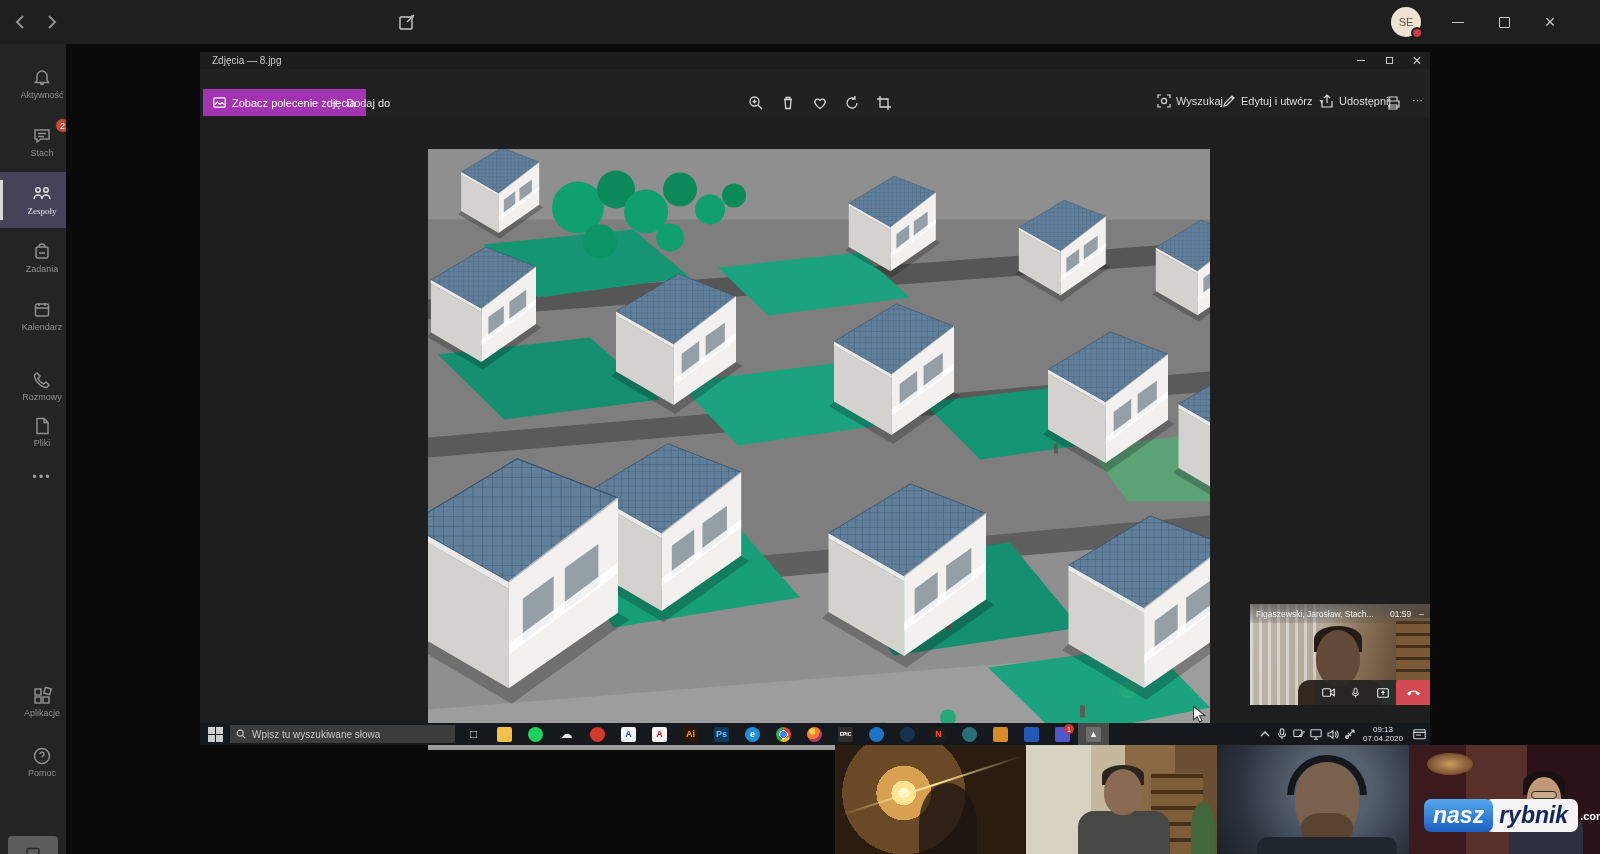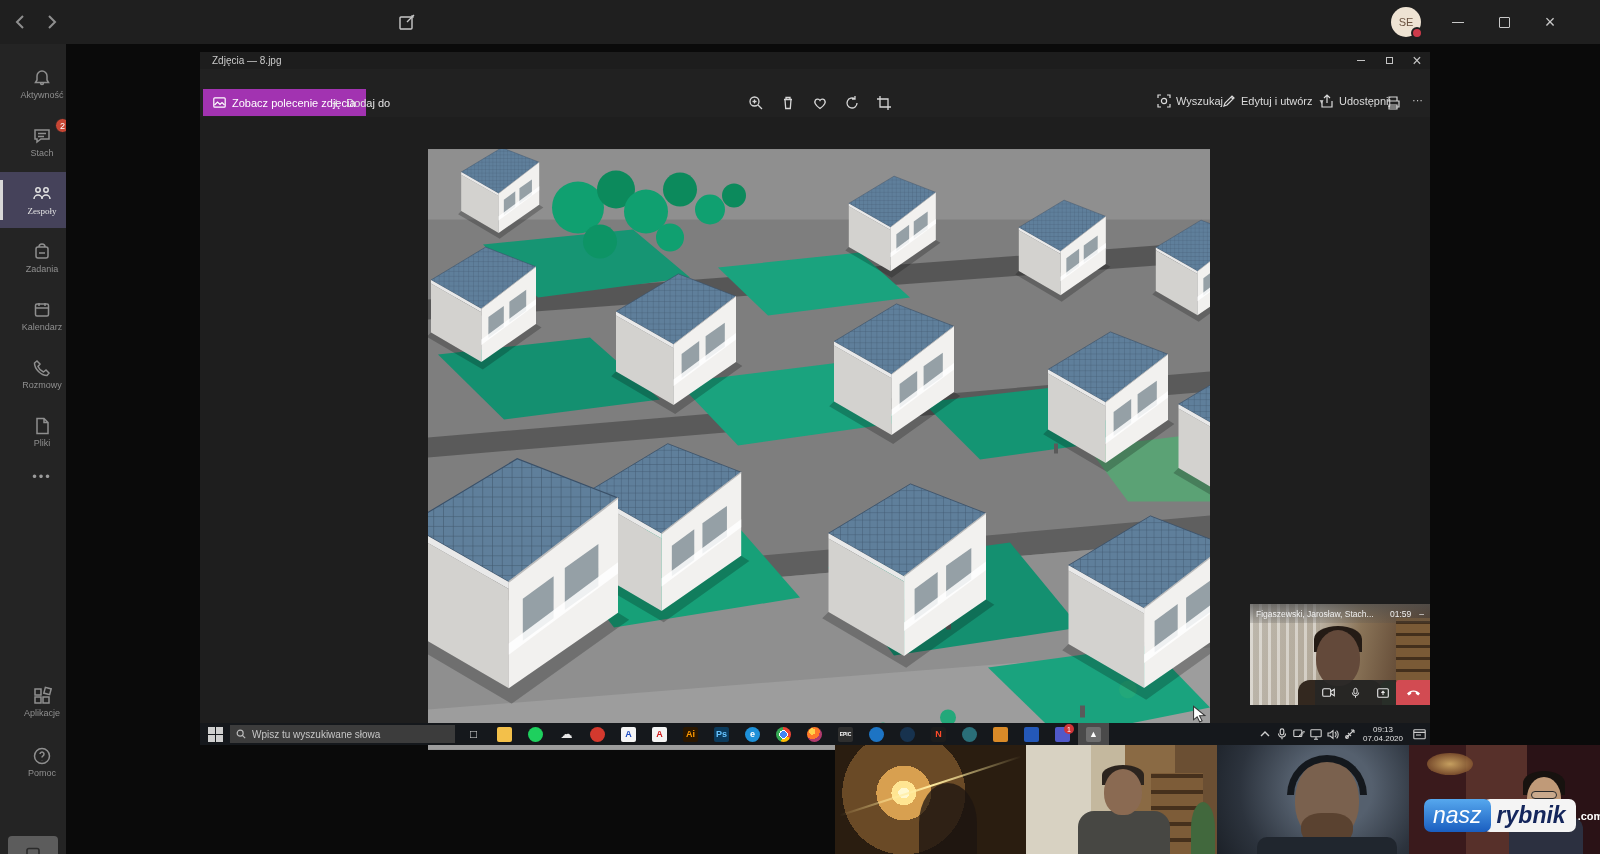--- a/index.html
+++ b/index.html
@@ -129,21 +129,21 @@
   #tile-3 .body3{left:40px;top:92px;width:140px;height:17px;background:#20262e;border-radius:10px 10px 0 0;}
   #tile-4{left:1409px;width:191px;background:linear-gradient(90deg,#3a1a1c 0 30%,#57302a 30% 62%,#2a1216 62% 100%);}
   #tile-4 .lamp{left:18px;top:8px;width:46px;height:22px;background:radial-gradient(#e8c070,#7a4a28 80%);border-radius:50%;opacity:.8;}
   #tile-4 .head4{left:118px;top:32px;width:34px;height:42px;background:#c09a78;}
   #tile-4 .hair4{left:114px;top:26px;width:42px;height:24px;border-radius:50% 50% 0 0;background:#17120f;}
   #tile-4 .glasses{left:122px;top:46px;width:26px;height:8px;border:1.5px solid #2a2a2a;border-radius:4px;background:rgba(255,255,255,.15);}
   #tile-4 .body4{left:100px;top:72px;width:74px;height:37px;background:#2c3040;border-radius:12px 12px 0 0;}
 
   
   #wm{left:1424px;top:799px;display:flex;align-items:center;}
-  #wm .b1{background:linear-gradient(#56a8ee,#1a5ec0);color:#fff;font-size:23px;font-style:italic;font-weight:normal;
+  #wm .b1{background:linear-gradient(#56a8ee,#1a5ec0);color:#fff;font-size:23px;font-style:italic;font-weight:bold;
     padding:3px 9px;border-radius:7px;position:relative;z-index:2;}
   #wm .b2{background:#f4f4f4;color:#14265c;font-size:23px;font-style:italic;font-weight:bold;
     padding:3px 10px 3px 14px;border-radius:7px;margin-left:-8px;display:flex;align-items:baseline;}
   #wm .b3{color:#fff;font-size:11px;font-weight:bold;margin-left:2px;}
 
   #cursor{left:1192px;top:705px;}
 </style>
 </head>
 <body>
 
@@ -204,21 +204,21 @@
         </svg>
       <span class="lbl">Zadania</span>
     </div>
     <div class="rail-item" style="top:244px">
       <svg width="20" height="20" viewBox="0 0 20 20" fill="none" stroke-width="1.5">
           <rect x="3.5" y="4" width="13" height="12" rx="1.5"></rect>
           <path d="M3.5 8 h13 M7 3 v3 M13 3 v3"></path>
         </svg>
       <span class="lbl">Kalendarz</span>
     </div>
-    <div class="rail-item" style="top:302px">
+    <div class="rail-item" style="top:314px">
       <svg width="20" height="20" viewBox="0 0 20 20" fill="none" stroke-width="1.5">
           <path d="M5 3 l3 3 -2 2.5 a10 10 0 0 0 5.5 5.5 L14 12 l3 3 -2 2.5 c-6 0 -12.5 -6.5 -12.5 -12.5 Z"></path>
         </svg>
       <span class="lbl">Rozmowy</span>
     </div>
     <div class="rail-item" style="top:360px">
       <svg width="20" height="20" viewBox="0 0 20 20" fill="none" stroke-width="1.5">
           <path d="M5 2.5 h7 l4 4 V17.5 H5 Z M12 2.5 V6.5 h4"></path>
         </svg>
       <span class="lbl">Pliki</span>

